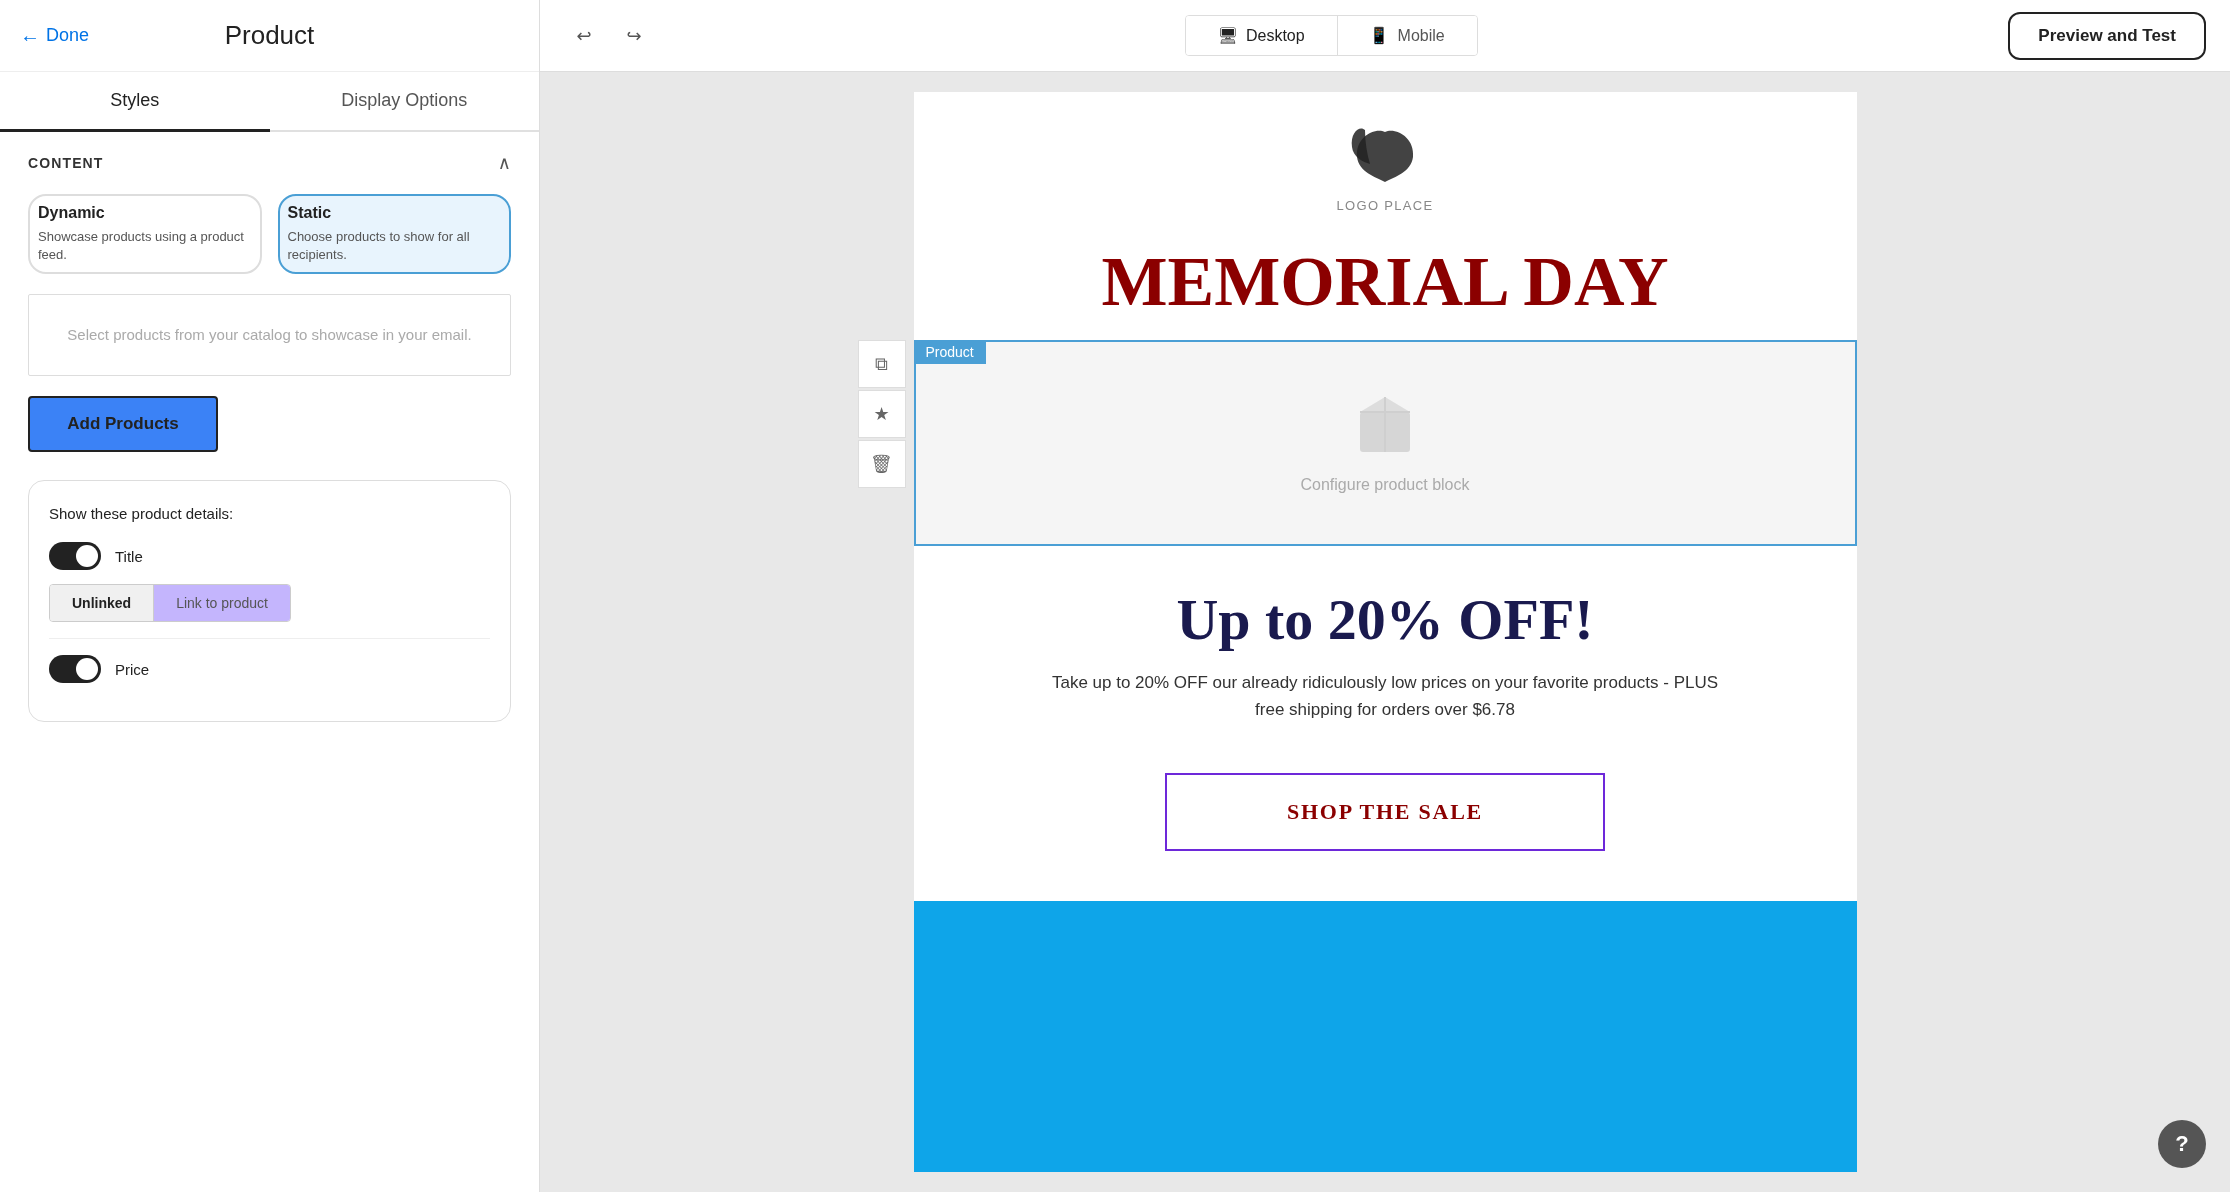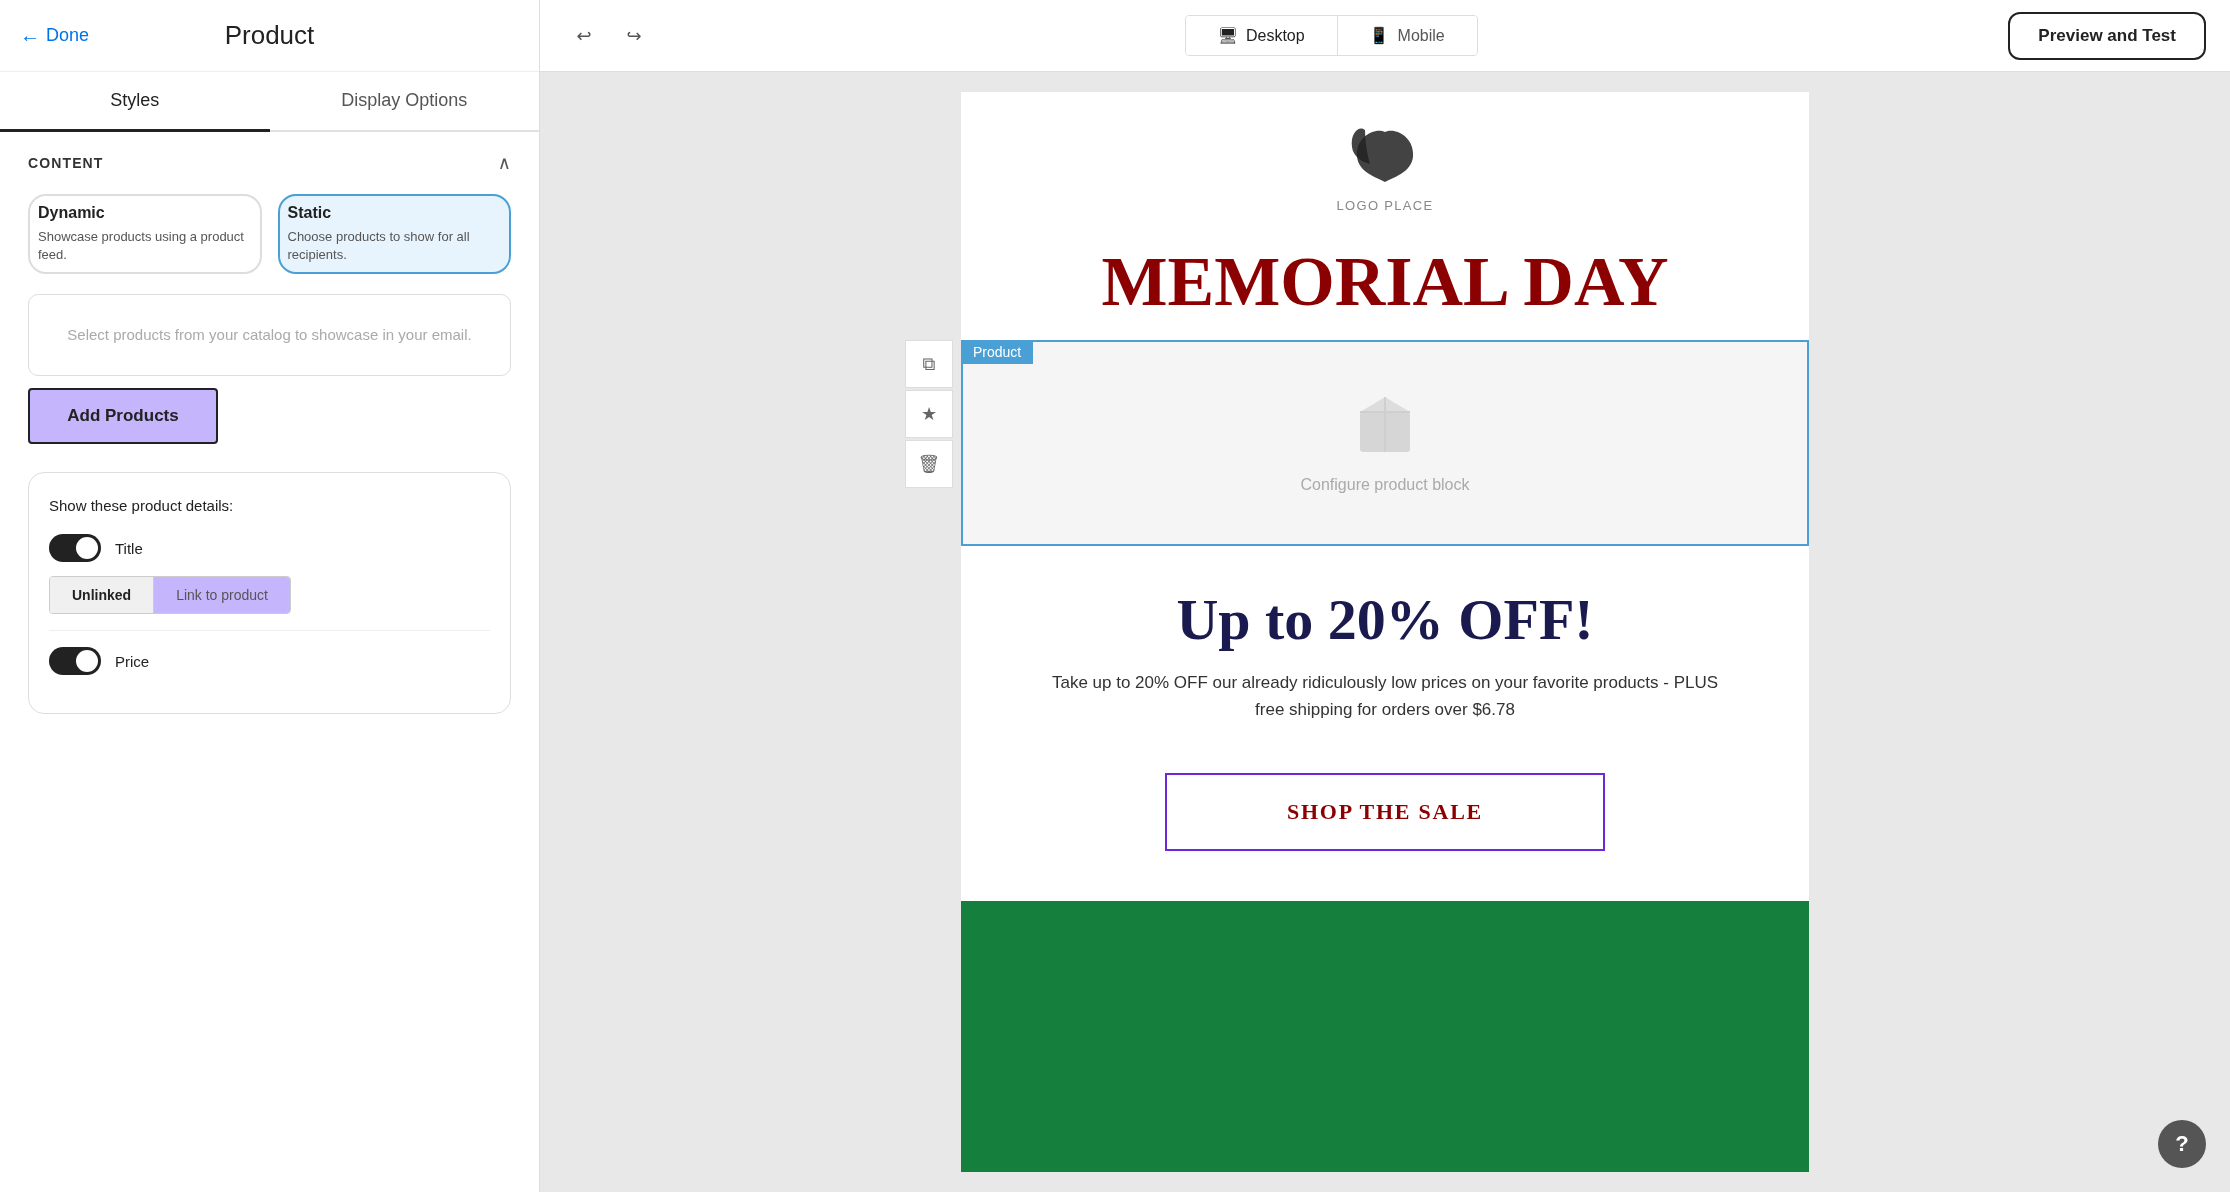--- a/index.html
+++ b/index.html
@@ -116,36 +116,36 @@
     }
     .content-card-desc {
       font-size: 13px;
       color: #555;
       line-height: 1.4;
     }
 
     
     .product-select-area {
       border: 1px solid #ddd;
-      border-radius: 10px;
+      border-radius: 2px;
       padding: 28px 20px;
-      margin-bottom: 12px;
+      margin-bottom: 20px;
       text-align: center;
       color: #aaa;
       font-size: 15px;
       line-height: 1.6;
     }
 
     
     .add-products-btn {
       display: block;
       width: 190px;
       padding: 16px 24px;
       border: 2px solid #222;
-      background: #c4b5fd;
+      background: #3b82f6;
       color: #222;
       font-size: 17px;
       font-weight: 700;
       cursor: pointer;
       border-radius: 4px;
       margin-bottom: 28px;
       font-family: inherit;
     }
 
     
@@ -315,22 +315,22 @@
     
     .email-preview-container {
       flex: 1;
       overflow-y: auto;
       display: flex;
       justify-content: center;
       padding: 20px;
       background: #e8e8e8;
     }
     .email-preview {
-      width: 848px;
-      background: #15803d;
+      width: 943px;
+      background: #0ea5e9;
       position: relative;
     }
 
     .email-logo-area {
       background: #fff;
       display: flex;
       flex-direction: column;
       align-items: center;
       padding: 30px 0 20px;
     }

